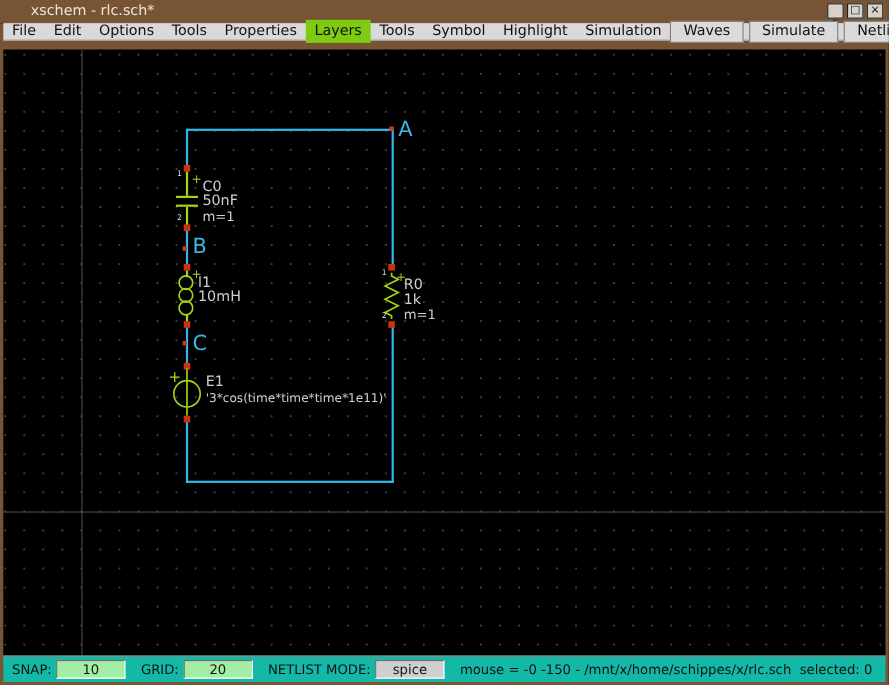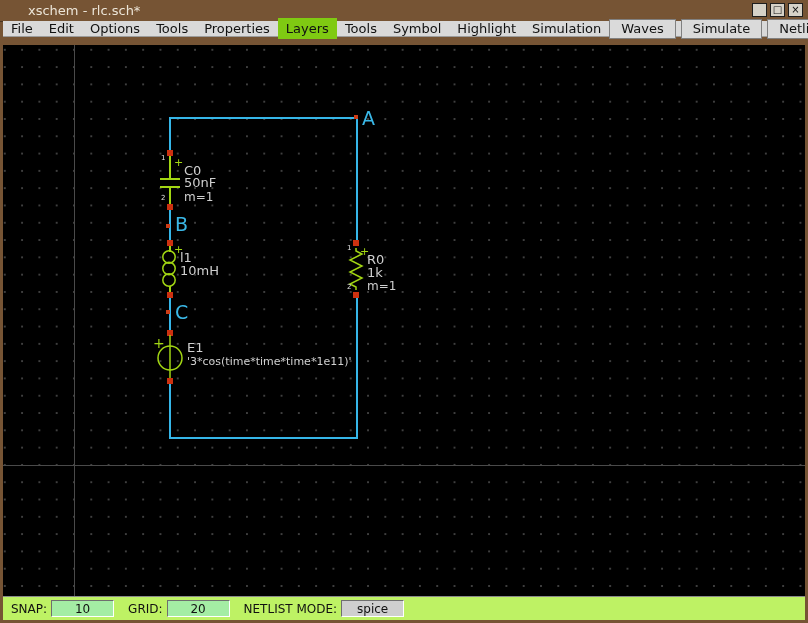--- a/index.html
+++ b/index.html
@@ -37,21 +37,21 @@
   .gstroke{position:absolute;background:#a2d613;}
   .plus{position:absolute;color:#a2d613;font-size:11px;line-height:11px;}
   .pinnum{position:absolute;color:#e0e0e0;font-size:7px;line-height:7px;}
   .ctext{position:absolute;color:#cfcfcf;line-height:1.05;white-space:nowrap;}
   .ref{font-size:13px;}
   .val{font-size:13px;}
   .mult{font-size:12px;}
   .netlabel{position:absolute;color:#3ab7e6;font-size:19px;line-height:19px;}
   svg{position:absolute;overflow:visible;}
   
-  .statusbar{position:absolute;left:3px;bottom:3px;width:802px;height:24px;background:#bef264;border-top:1px solid #8a8a8a;
+  .statusbar{position:absolute;left:3px;bottom:3px;width:802px;height:24px;background:#14b8a6;border-top:1px solid #8a8a8a;
              display:flex;align-items:center;font-size:12px;color:#111;box-sizing:border-box;}
   .sb-label{margin-left:8px;white-space:nowrap;}
   .sb-input{height:15px;font-family:"DejaVu Sans","Liberation Sans",sans-serif;font-size:12px;color:#111;
             border:1px solid #6f6f6f;border-right-color:#fff;border-bottom-color:#fff;padding:0 3px;margin-left:4px;text-align:center;}
   .sb-green{background:#a4eda4;width:55px;}
   .sb-gray{background:#cfcfcf;width:55px;}
   .sb-info{margin-left:14px;white-space:pre;}
 </style>
 </head>
 <body>
@@ -166,13 +166,14 @@
   </div>
 </div>
 
 <div class="statusbar">
   <span class="sb-label">SNAP:</span>
   <input class="sb-input sb-green" value="10" style="">
   <span class="sb-label" style="margin-left:14px;">GRID:</span>
   <input class="sb-input sb-green" value="20" style="">
   <span class="sb-label" style="margin-left:14px;text-align:right;">NETLIST MODE:</span>
   <input class="sb-input sb-gray" value="spice" style="">
+  <span class="sb-info">mouse = -0 -150 - /mnt/x/home/schippes/x/rlc.sch  selected: 0</span>
 </div>
 
 </body></html>

